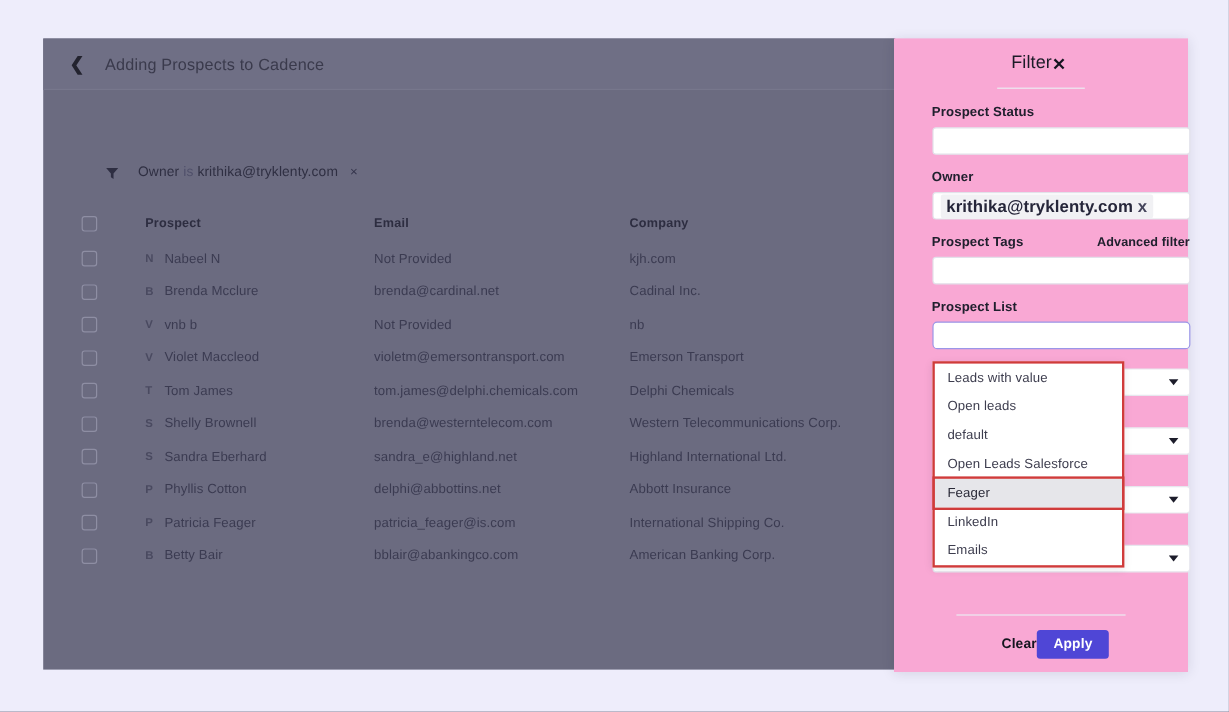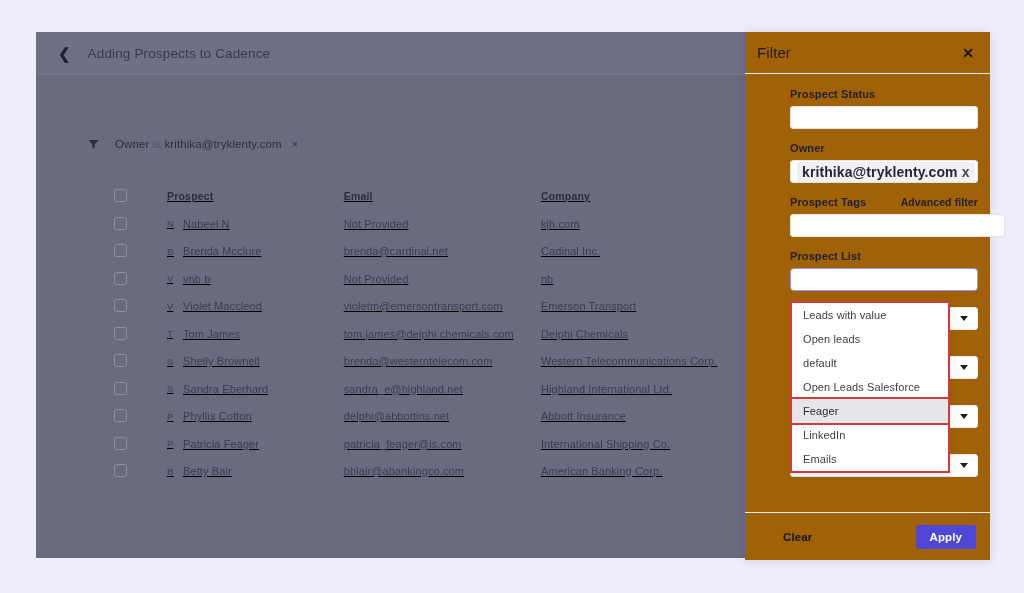--- a/index.html
+++ b/index.html
@@ -69,25 +69,24 @@
     margin-left: 10px;
     font-size: 11px;
     color: #33334a;
     cursor: pointer;
   }
 
   
   #prospect-table { width: 100%; }
   .t-row {
     display: flex;
-    align-items: flex-end;
+    align-items: center;
     height: 27.5px;
-    padding-left: 78px;
-    box-sizing: border-box;
-    text-decoration: underline;
+    padding-left: 32px;
+    box-sizing: border-box;
   }
   #t-head { height: 32px; }
   .cb {
     width: 13px;
     height: 13px;
     border: 1.4px solid #8e8ea3;
     border-radius: 2.5px;
     box-sizing: border-box;
     flex: 0 0 auto;
     cursor: pointer;
@@ -115,25 +114,26 @@
     flex: 0 0 auto;
   }
 
   
   #filter-drawer {
     position: absolute;
     left: 745px;
     top: 32px;
     width: 245px;
     height: 528px;
-    background: #a16207;
+    background: #f9a8d4;
     box-shadow: 0 1px 10px rgba(30,30,60,.13);
     display: flex;
     flex-direction: column;
     box-sizing: border-box;
+    align-items: center;
   }
   #drawer-header {
     height: 42px;
     flex: 0 0 auto;
     border-bottom: 1px solid #ececf2;
     display: flex;
     align-items: center;
     justify-content: space-between;
     padding: 0 16px 0 12px;
     box-sizing: border-box;

